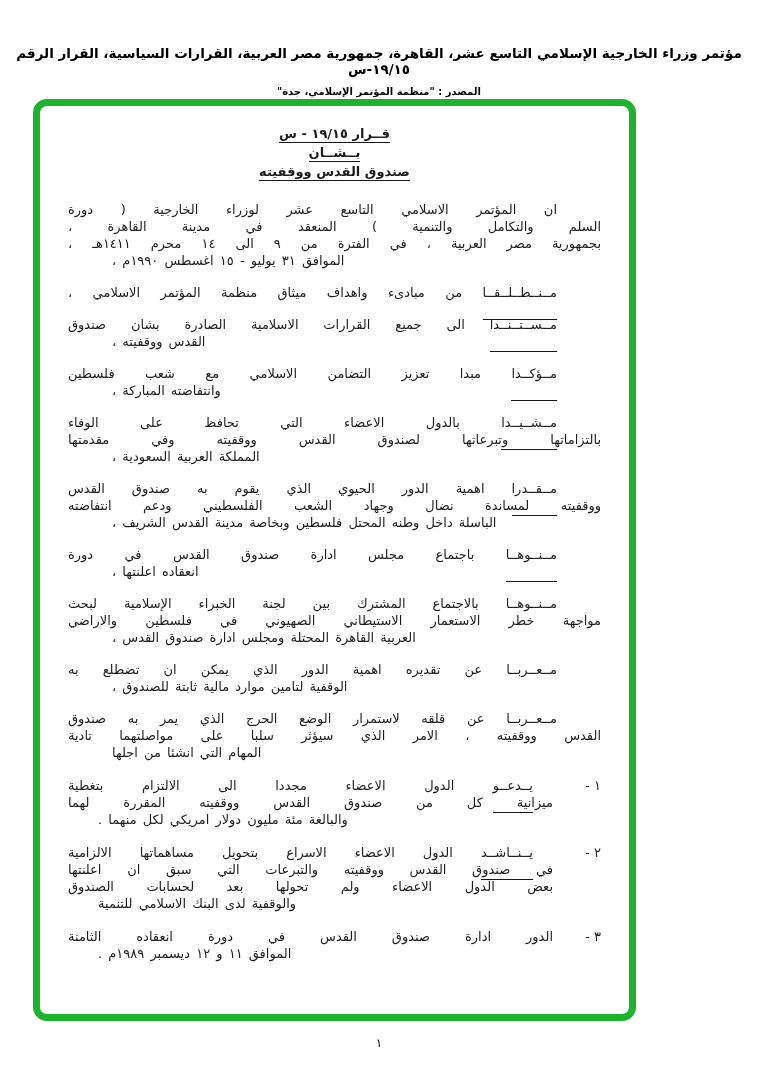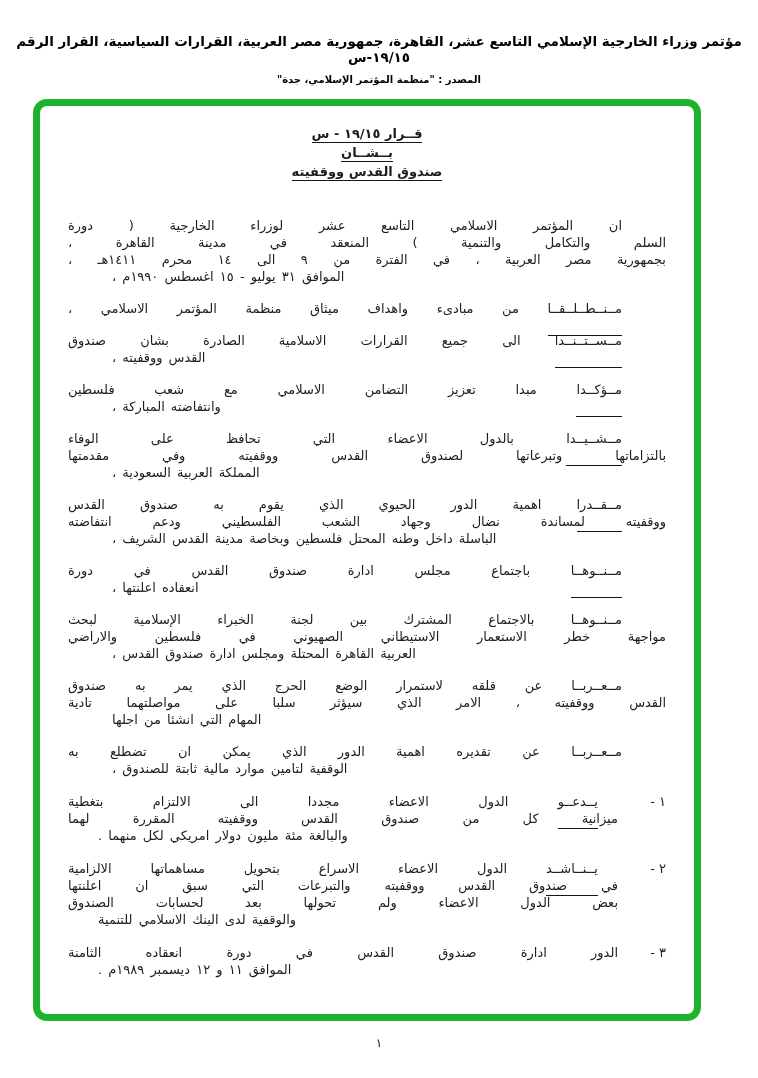--- a/index.html
+++ b/index.html
@@ -11,33 +11,33 @@
     width:758px;height:1078px;
     background:#ffffff;
     font-family:"DejaVu Sans", sans-serif;
     color:var(--ink);
     position:relative;
     overflow:hidden;
   }
   .page{position:absolute;inset:0;}
   
   .top-header{
-    position:absolute;top:33px;left:0;right:0;
+    position:absolute;top:45px;left:0;right:0;
     text-align:center;color:#000;
   }
   .header-title{
     font-size:13.5px;font-weight:bold;letter-spacing:0;
   }
   .source-line{
     font-size:10px;font-weight:bold;margin-top:9px;
   }
   
   .doc-frame{
     position:absolute;left:33px;top:99px;
-    width:668px;height:922px;
+    width:603px;height:922px;
     box-sizing:border-box;
     border:7px solid var(--green);
     border-radius:14px;
     padding:14px 28px 0 28px;
     overflow:hidden;
   }
   
   .doc-title{text-align:center;margin-top:4px;}
   .title-row{line-height:18px;}
   .title-text{
@@ -90,21 +90,21 @@
   </header>
 
   <section class="doc-frame">
 
     <div class="doc-title">
       <div class="title-row"><span class="title-text">قــرار ١٩/١٥ - س</span></div>
       <div class="title-row"><span class="title-text">بــشــان</span></div>
       <div class="title-row"><span class="title-text">صندوق القدس ووقفيته</span></div>
     </div>
 
-    <div class="para" style="margin-top:36px">
+    <div class="para" style="margin-top:20px">
         <div class="tline first">ان المؤتمر الاسلامي التاسع عشر لوزراء الخارجية ( دورة</div>
         <div class="tline">السلم والتكامل والتنمية ) المنعقد في مدينة القاهرة ،</div>
         <div class="tline">بجمهورية مصر العربية ، في الفترة من ٩ الى ١٤ محرم ١٤١١هـ ،</div>
         <div class="tline last">الموافق ٣١ يوليو - ١٥ اغسطس ١٩٩٠م ،</div>
       </div>
 
     <div class="para">
         <div class="tline first"><span class="kw u">مــنــطــلــقــا</span> من مبادىء واهداف ميثاق منظمة المؤتمر الاسلامي ،</div>
       </div>
 
@@ -135,28 +135,28 @@
         <div class="tline last">انعقاده اعلنتها ،</div>
       </div>
 
     <div class="para">
         <div class="tline first"><span class="kw">مــنــوهــا</span> بالاجتماع المشترك بين لجنة الخبراء الإسلامية لبحث</div>
         <div class="tline">مواجهة خطر الاستعمار الاستيطاني الصهيوني في فلسطين والاراضي</div>
         <div class="tline last">العربية القاهرة المحتلة ومجلس ادارة صندوق القدس ،</div>
       </div>
 
     <div class="para">
+        <div class="tline first"><span class="kw">مــعــربــا</span> عن تقديره اهمية الدور الذي يمكن ان تضطلع به</div>
+        <div class="tline last">الوقفية لتامين موارد مالية ثابتة للصندوق ،</div>
+      </div>
+
+    <div class="para">
         <div class="tline first"><span class="kw">مــعــربــا</span> عن قلقه لاستمرار الوضع الحرج الذي يمر به صندوق</div>
         <div class="tline">القدس ووقفيته ، الامر الذي سيؤثر سلبا على مواصلتهما تادية</div>
         <div class="tline last">المهام التي انشئا من اجلها</div>
-      </div>
-
-    <div class="para">
-        <div class="tline first"><span class="kw">مــعــربــا</span> عن تقديره اهمية الدور الذي يمكن ان تضطلع به</div>
-        <div class="tline last">الوقفية لتامين موارد مالية ثابتة للصندوق ،</div>
       </div>
 
     <div class="items">
 
       <div class="item">
         <div class="item-marker">١ -</div>
         <div class="item-body">
             <div class="tline first"><span class="kw u">يــدعــو</span> الدول الاعضاء مجددا الى الالتزام بتغطية</div>
             <div class="tline">ميزانية كل من صندوق القدس ووقفيته المقررة لهما</div>
             <div class="tline last">والبالغة مئة مليون دولار امريكي لكل منهما .</div>

